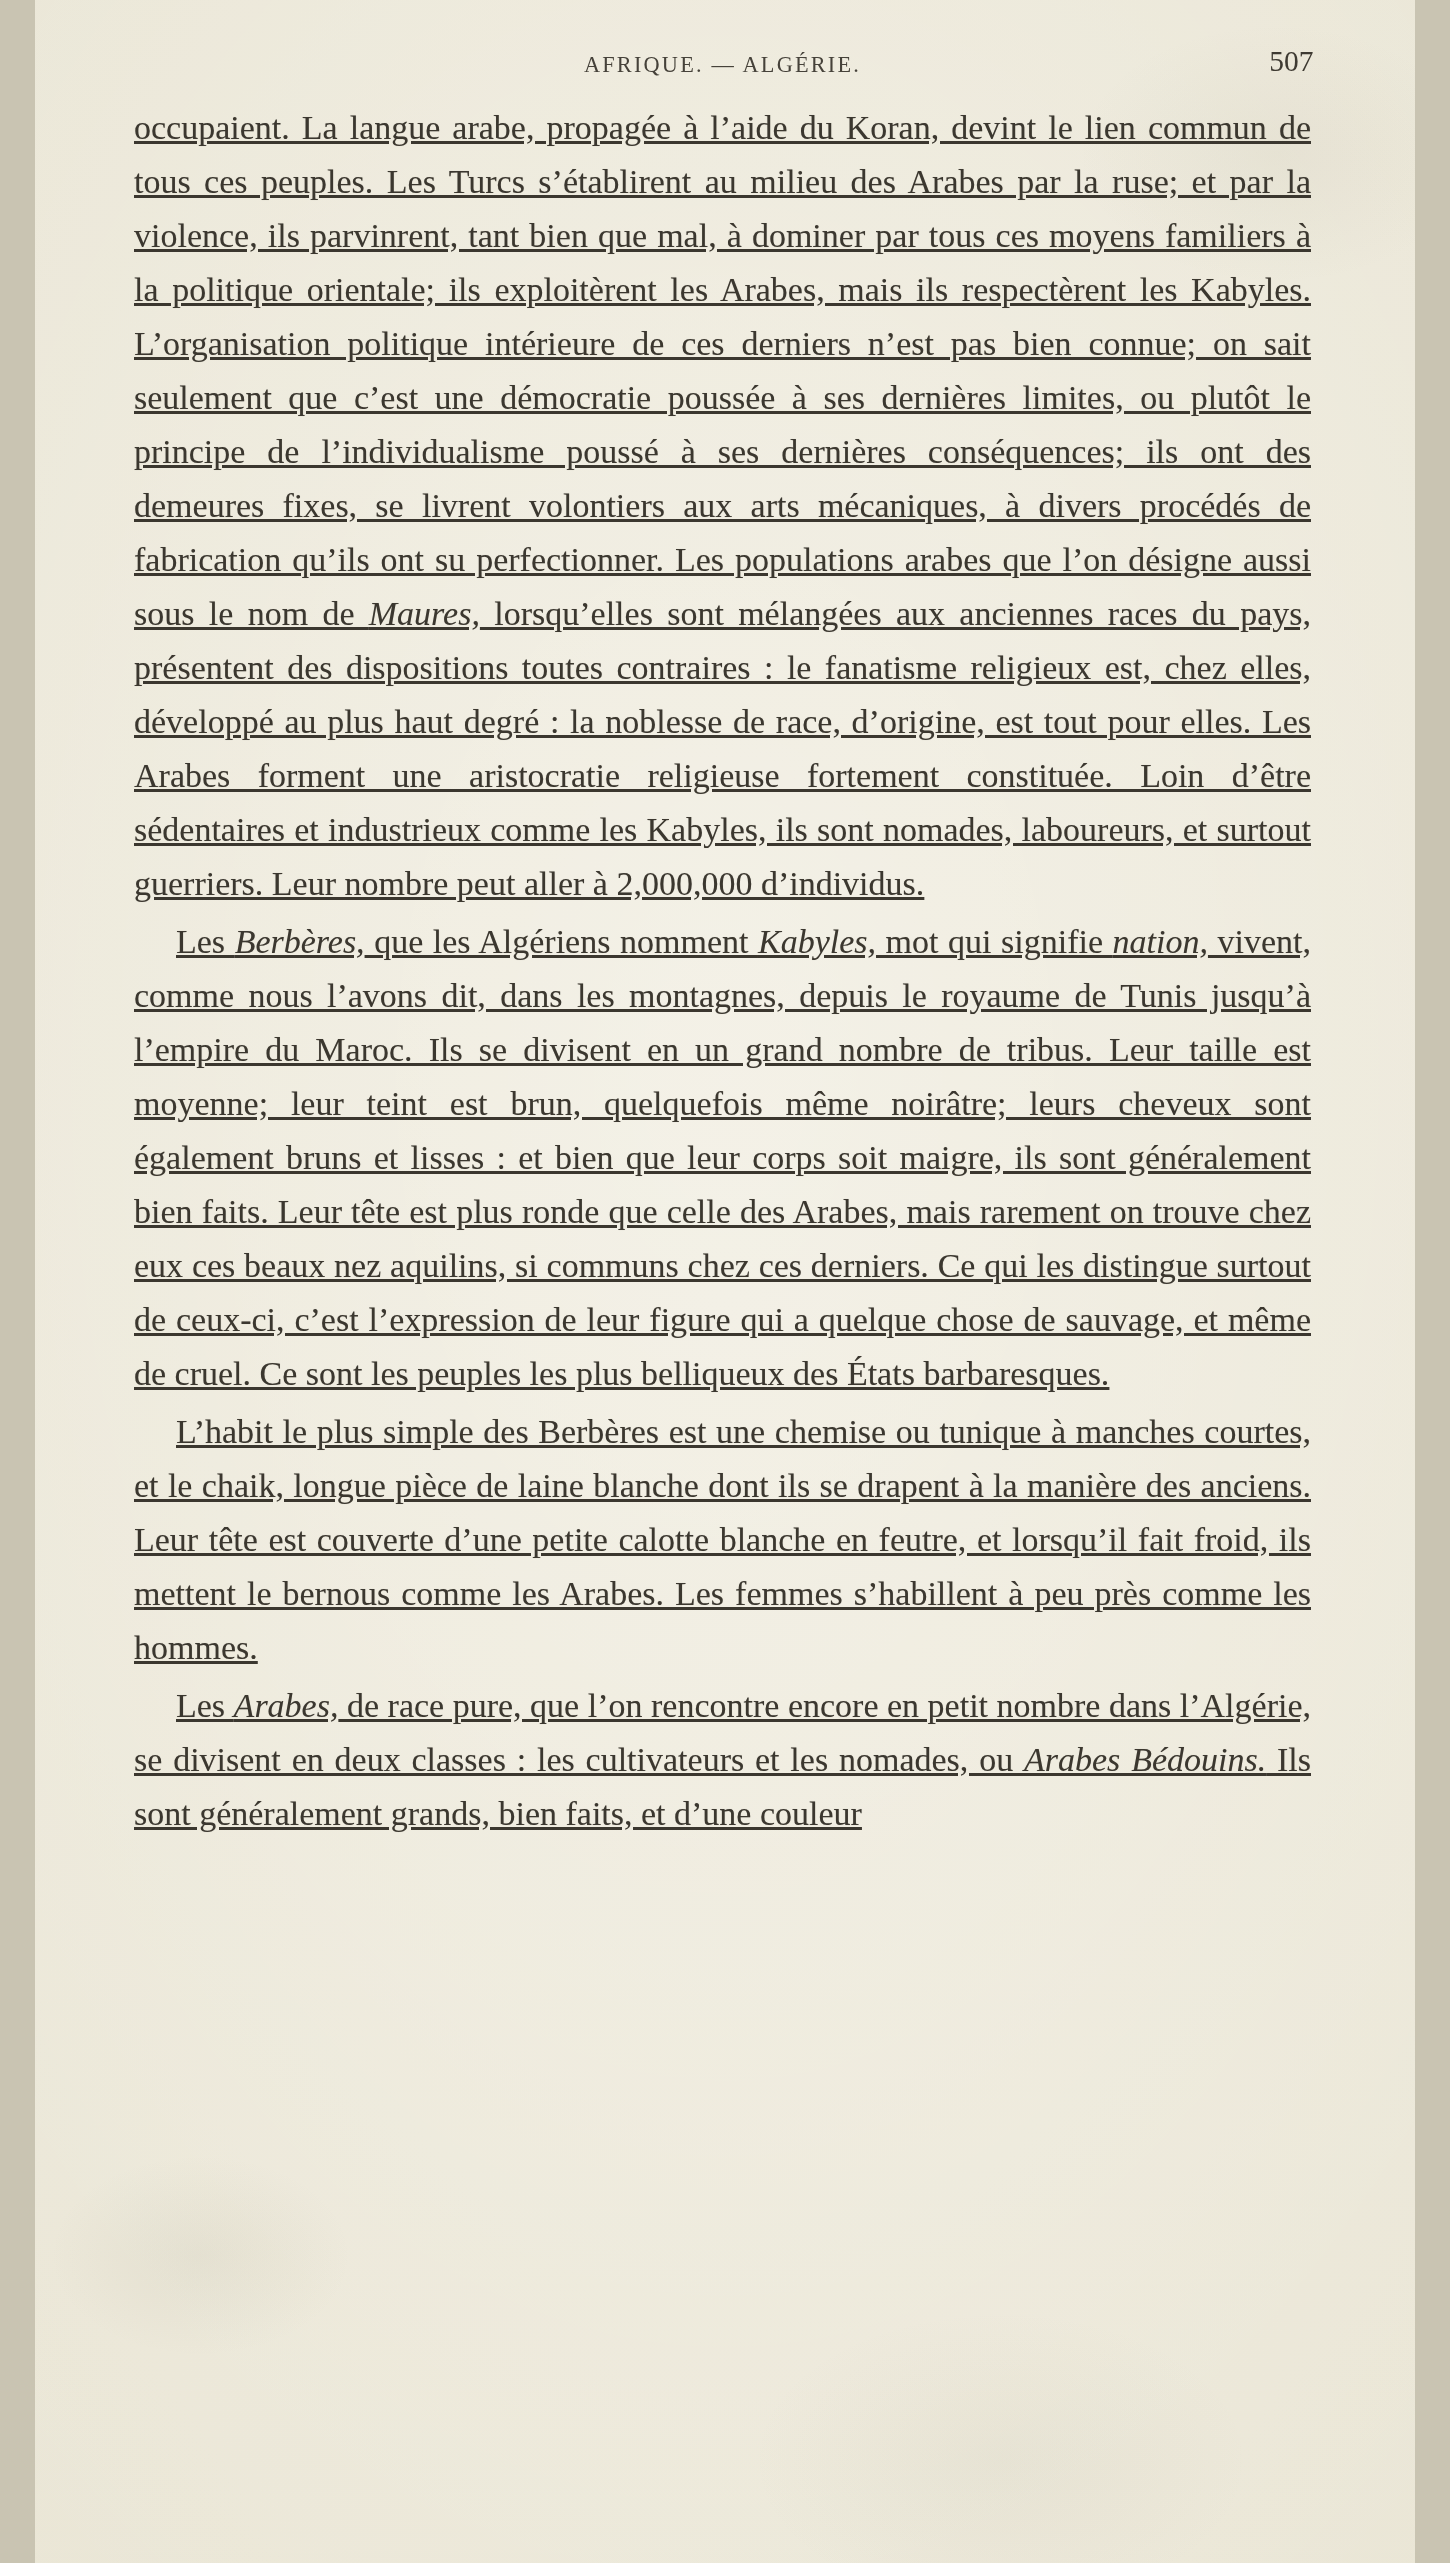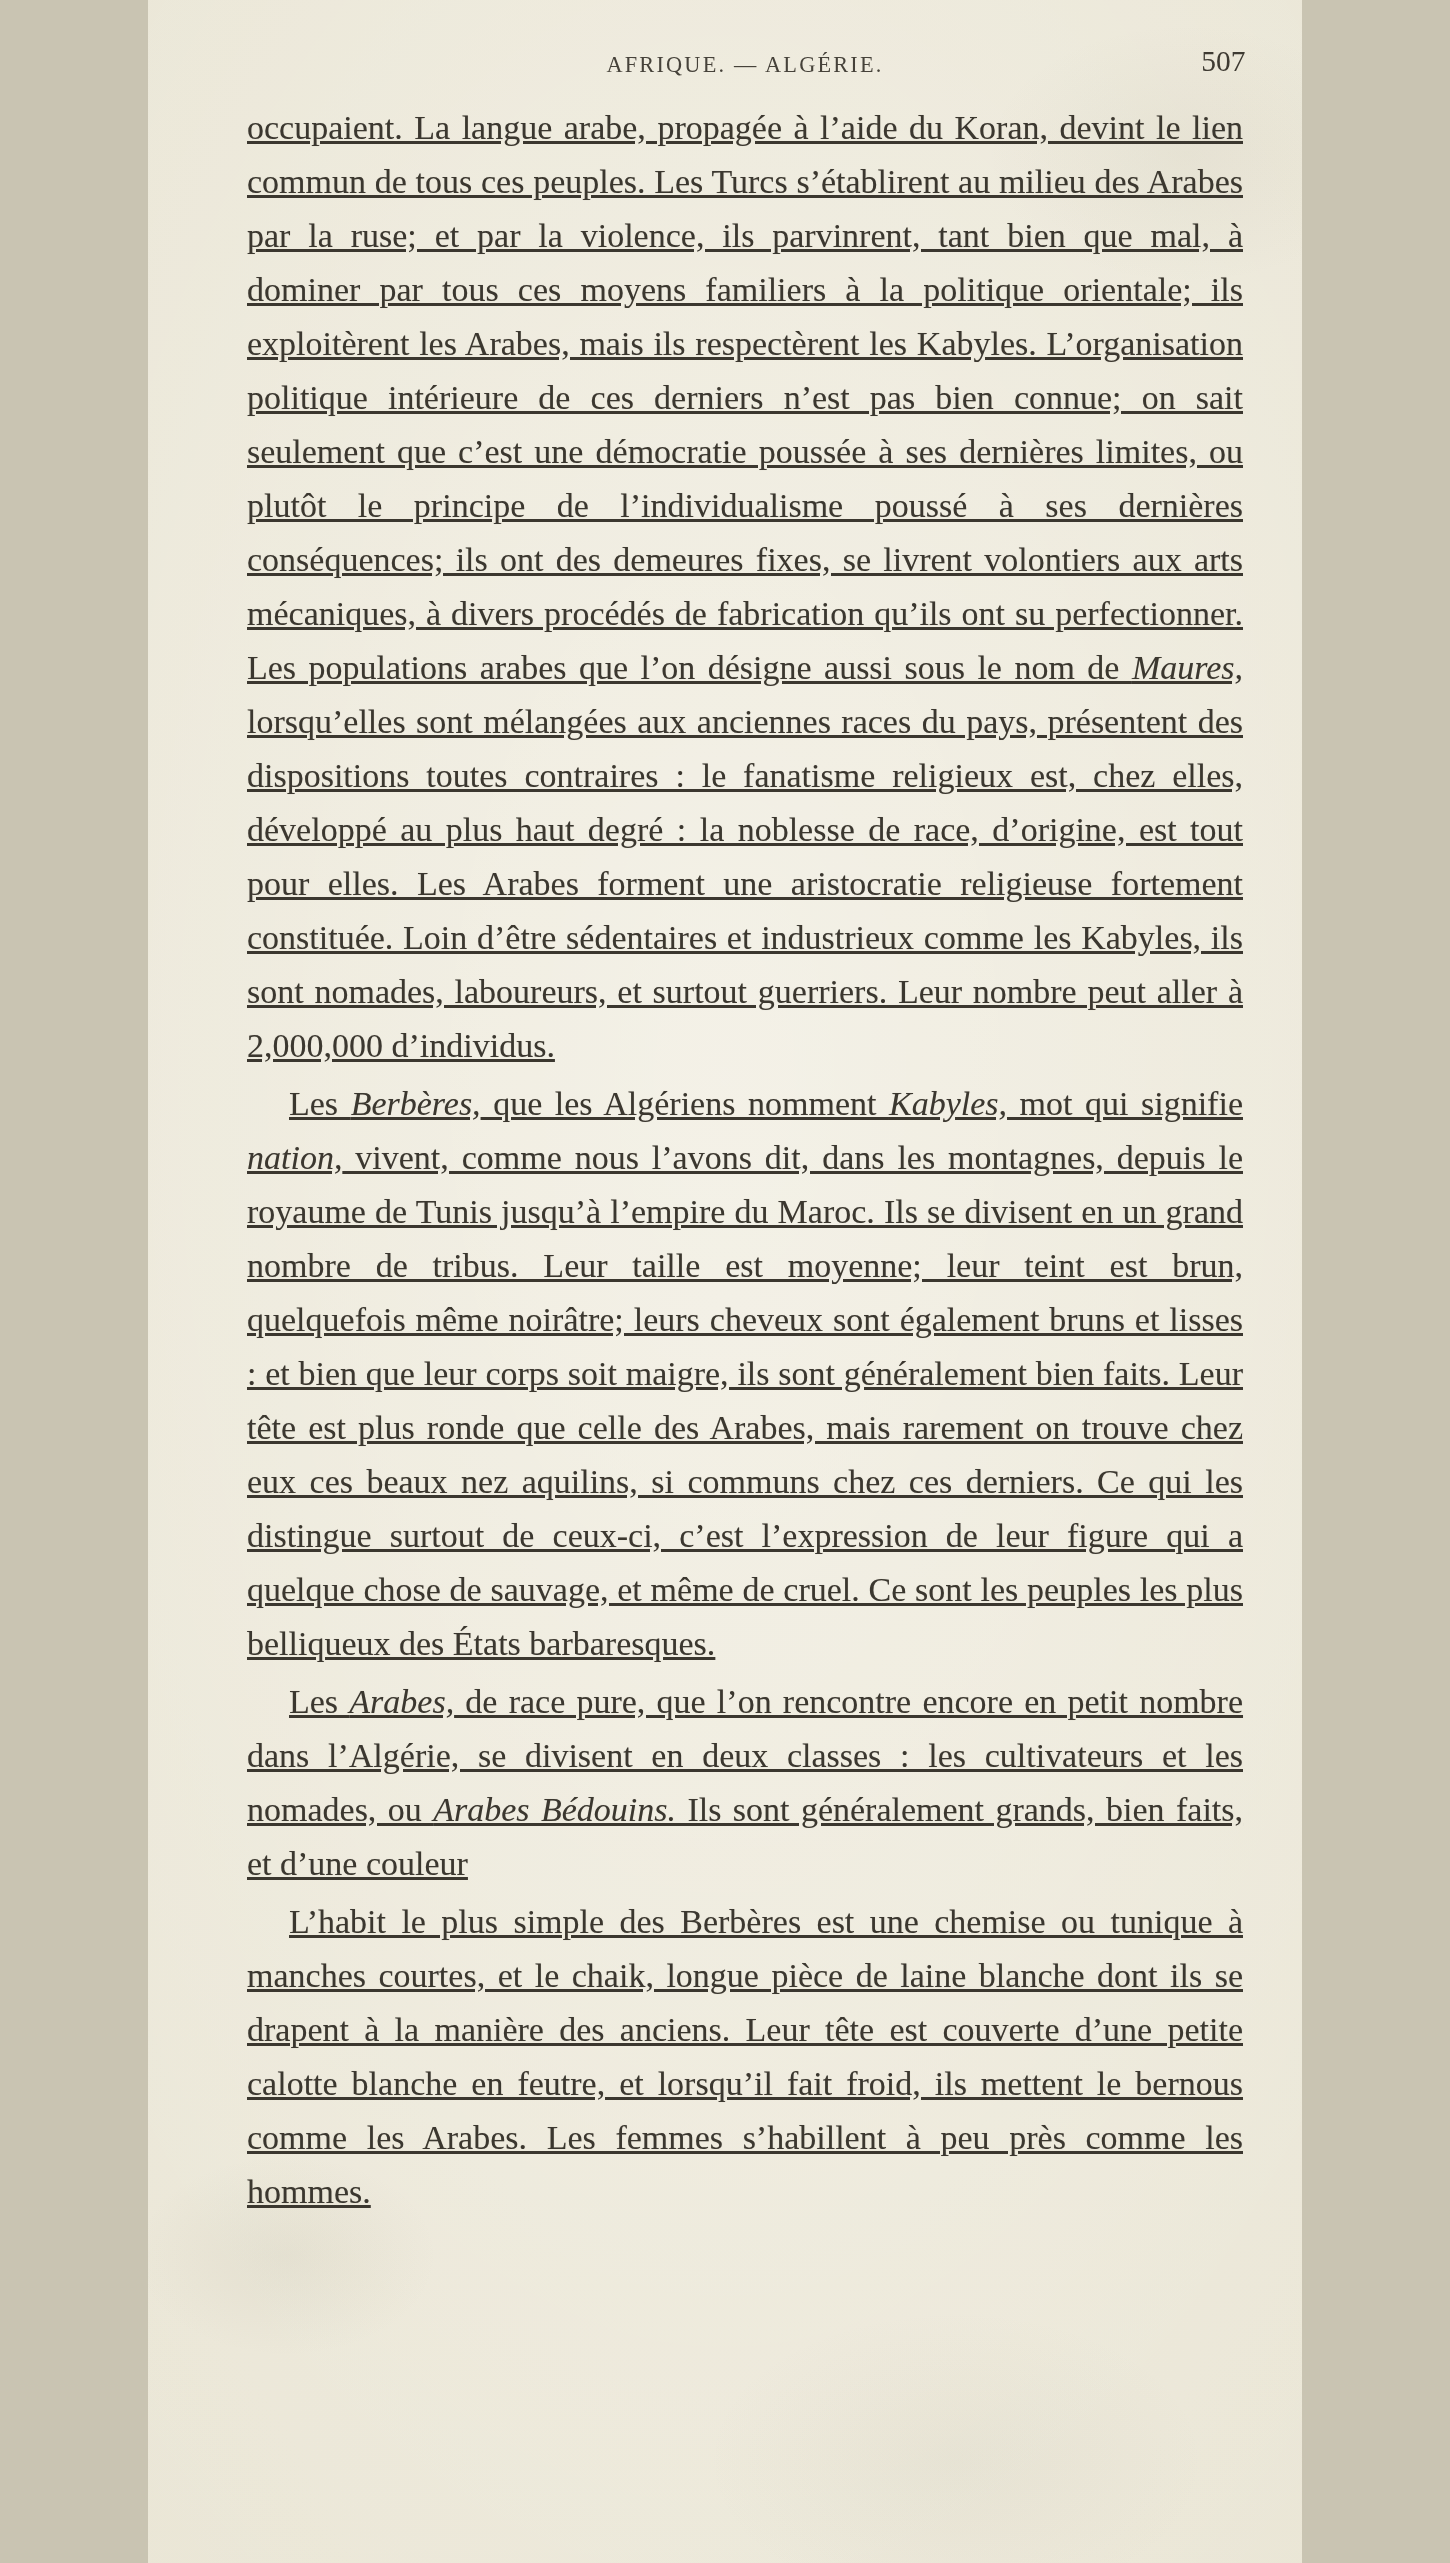--- a/index.html
+++ b/index.html
@@ -2,25 +2,25 @@
 <html lang="fr" style="font-size:11.5px"><head>
 <meta charset="utf-8">
 <style>
   html, body {
     margin: 0;
     padding: 0;
     background: #c9c4b2;
   }
   .page {
     position: relative;
-    width: 1154px;
+    width: 1380px;
     height: 2563px;
     margin: 0 auto;
     box-sizing: border-box;
-    padding: 45px 55px 0 95px;
+    padding: 45px 100px 0 95px;
     background:
       radial-gradient(ellipse 140% 120% at 50% 42%, rgba(255,255,255,0.35) 0%, rgba(255,255,255,0.0) 60%),
       radial-gradient(ellipse 120% 130% at 50% 50%, #eeeadb 0%, #eae6d6 62%, #ded9c6 92%, #d5cfba 100%);
     color: #3b372f;
     font-family: "Liberation Serif", "DejaVu Serif", serif;
     overflow: hidden;
   }
   
   .page::before {
     content: "";
@@ -76,17 +76,17 @@
 <body>
 
 <div class="page">
   <div class="running-head">
     <span class="head-title">AFRIQUE. — ALGÉRIE.</span>
     <span class="page-number">507</span>
   </div>
   <div class="body-text">
       <p><span>occupaient. La langue arabe, propagée à l’aide du Koran, devint le lien commun de tous ces peuples. Les Turcs s’établirent au milieu des Arabes par la ruse; et par la violence, ils parvinrent, tant bien que mal, à dominer par tous ces moyens familiers à la politique orientale; ils exploitèrent les Arabes, mais ils respectèrent les Kabyles. L’organisation politique intérieure de ces derniers n’est pas bien connue; on sait seulement que c’est une démocratie poussée à ses dernières limites, ou plutôt le principe de l’individualisme poussé à ses dernières conséquences; ils ont des demeures fixes, se livrent volontiers aux arts mécaniques, à divers procédés de fabrication qu’ils ont su perfectionner. Les populations arabes que l’on désigne aussi sous le nom de </span><i>Maures,</i><span> lorsqu’elles sont mélangées aux anciennes races du pays, présentent des dispositions toutes contraires : le fanatisme religieux est, chez elles, développé au plus haut degré : la noblesse de race, d’origine, est tout pour elles. Les Arabes forment une aristocratie religieuse fortement constituée. Loin d’être sédentaires et industrieux comme les Kabyles, ils sont nomades, laboureurs, et surtout guerriers. Leur nombre peut aller à 2,000,000 d’individus.</span></p>
       <p class="indent"><span>Les </span><i>Berbères,</i><span> que les Algériens nomment </span><i>Kabyles,</i><span> mot qui signifie </span><i>nation,</i><span> vivent, comme nous l’avons dit, dans les montagnes, depuis le royaume de Tunis jusqu’à l’empire du Maroc. Ils se divisent en un grand nombre de tribus. Leur taille est moyenne; leur teint est brun, quelquefois même noirâtre; leurs cheveux sont également bruns et lisses : et bien que leur corps soit maigre, ils sont généralement bien faits. Leur tête est plus ronde que celle des Arabes, mais rarement on trouve chez eux ces beaux nez aquilins, si communs chez ces derniers. Ce qui les distingue surtout de ceux-ci, c’est l’expression de leur figure qui a quelque chose de sauvage, et même de cruel. Ce sont les peuples les plus belliqueux des États barbaresques.</span></p>
+      <p class="indent"><span>L’habit le plus simple des Berbères est une chemise ou tunique à manches courtes, et le chaik, longue pièce de laine blanche dont ils se drapent à la manière des anciens. Leur tête est couverte d’une petite calotte blanche en feutre, et lorsqu’il fait froid, ils mettent le bernous comme les Arabes. Les femmes s’habillent à peu près comme les hommes.</span></p>
       <p class="indent"><span>Les </span><i>Arabes,</i><span> de race pure, que l’on rencontre encore en petit nombre dans l’Algérie, se divisent en deux classes : les cultivateurs et les nomades, ou </span><i>Arabes Bédouins.</i><span> Ils sont généralement grands, bien faits, et d’une couleur</span></p>
-      <p class="indent"><span>L’habit le plus simple des Berbères est une chemise ou tunique à manches courtes, et le chaik, longue pièce de laine blanche dont ils se drapent à la manière des anciens. Leur tête est couverte d’une petite calotte blanche en feutre, et lorsqu’il fait froid, ils mettent le bernous comme les Arabes. Les femmes s’habillent à peu près comme les hommes.</span></p>
     </div>
 </div>
 
 
 </body></html>

